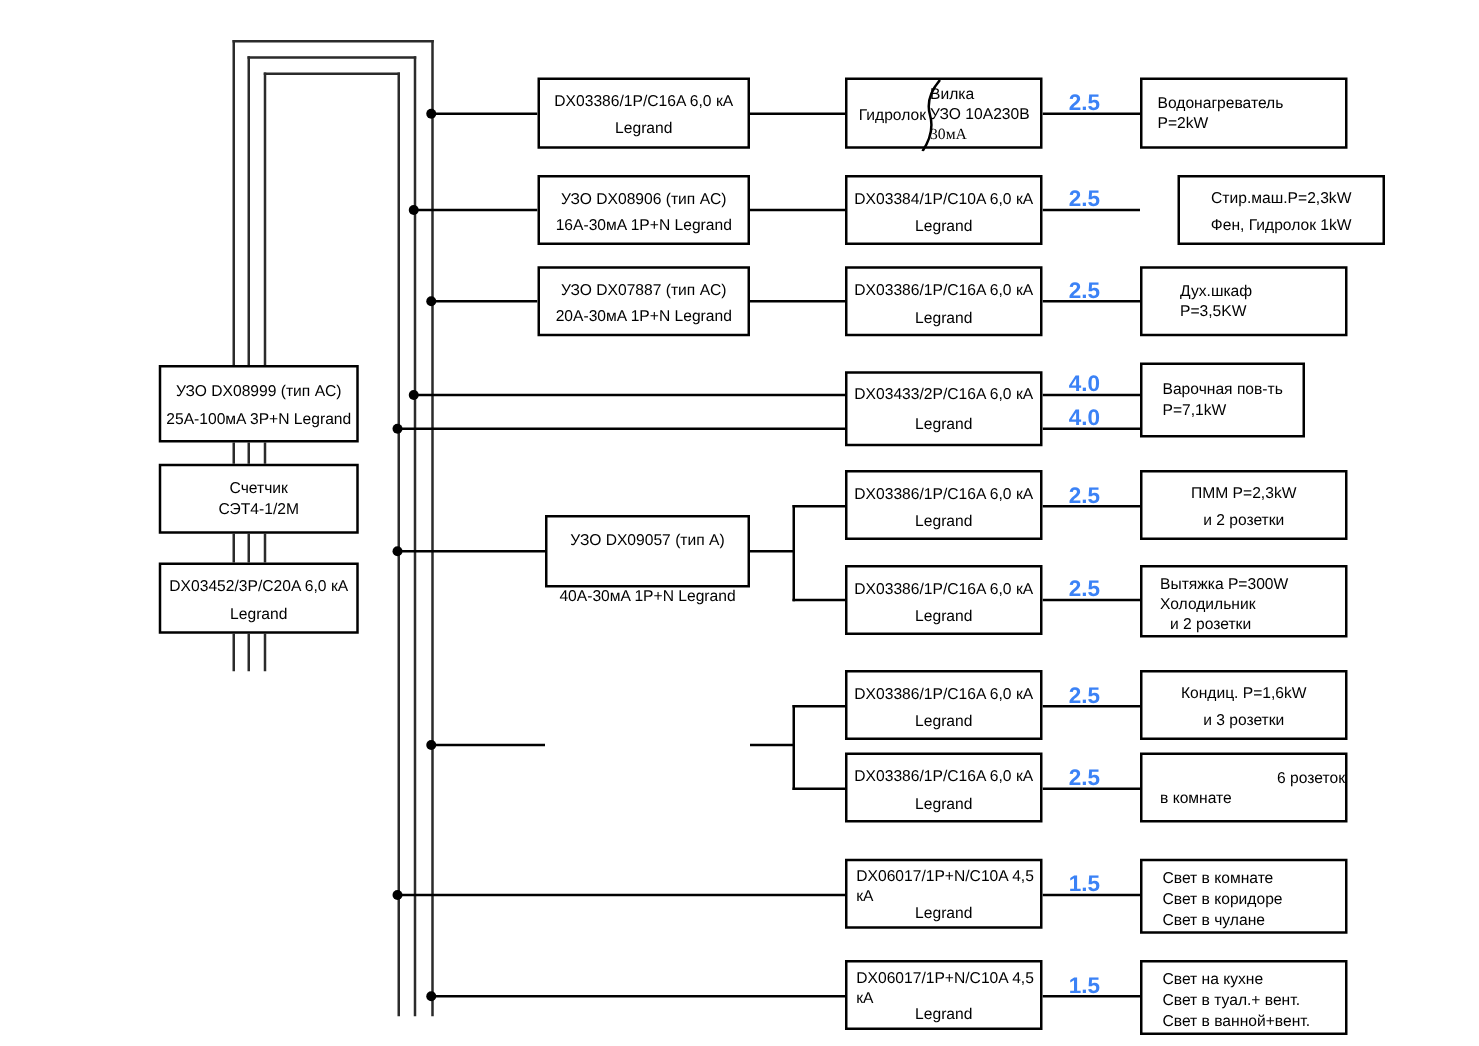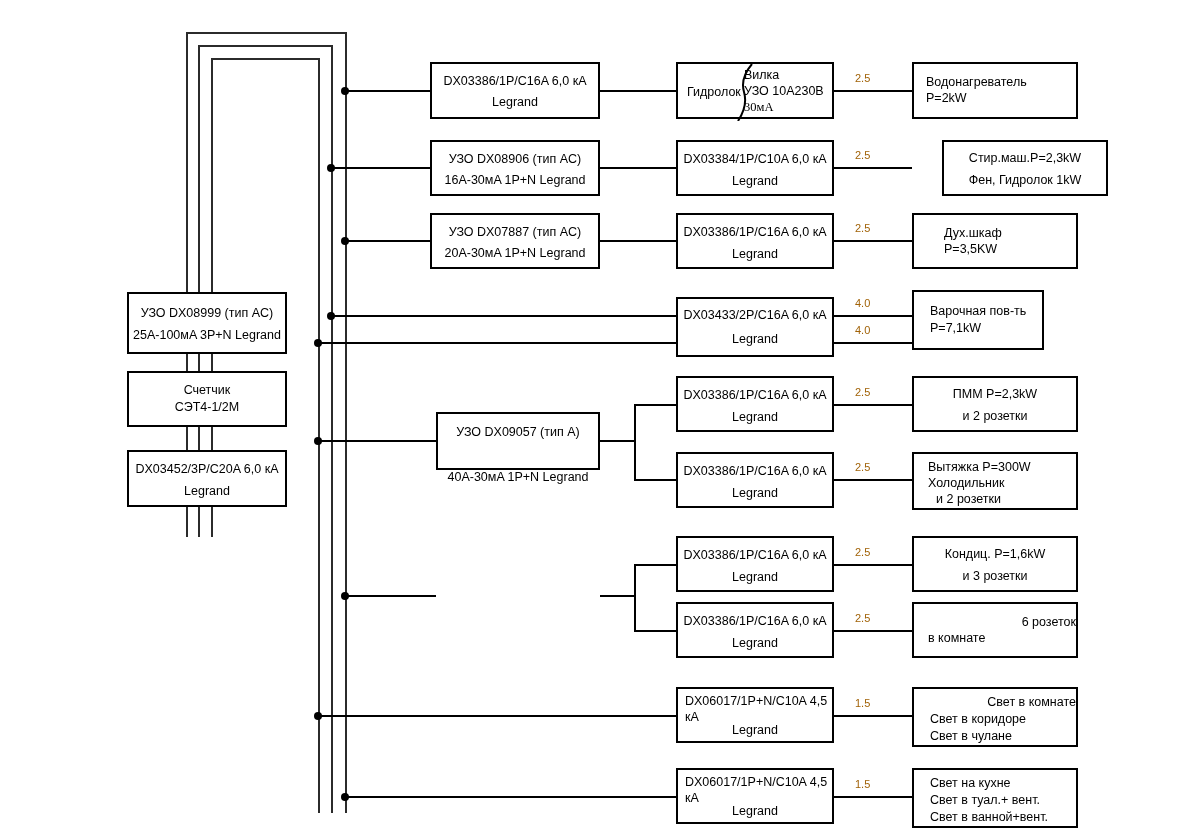--- a/index.html
+++ b/index.html
@@ -12,21 +12,21 @@
   .box .ln.ctr{text-align:center;}
 
   .wire{position:absolute;background:#000;z-index:2;}
   .wh{height:2px;}
   .wv{width:2px;}
 
   .busline{position:absolute;background:#2b2b2b;z-index:1;}
 
   .dot{position:absolute;width:8px;height:8px;border-radius:50%;background:#000;z-index:6;}
 
-  .clabel{position:absolute;font-size:11px;font-weight:normal;color:#a16207;z-index:7;white-space:nowrap;}
+  .clabel{position:absolute;font-size:18px;font-weight:bold;color:#3b82f6;z-index:7;white-space:nowrap;}
 
   .splitdiv{position:absolute;z-index:7;}
 </style>
 </head>
 <body>
 
 <div id="canvas">
 
   <div class="busline" style="left:186px;top:32px;width:161px;height:2px;"></div>
   <div class="busline" style="left:186px;top:32px;width:2px;height:505px;"></div>
@@ -198,21 +198,21 @@
   <div class="wire wh" style="left:317px;top:715px;width:359px;"></div>
   <div class="dot" style="left:314px;top:712px;"></div>
   <div class="box" style="left:676px;top:687px;width:158px;height:56px;">
     <div class="ln lft" style="top:5px;padding-left:7px;text-align:left;">DX06017/1P+N/C10A 4,5</div>
     <div class="ln lft" style="top:21px;padding-left:7px;text-align:left;">кA</div>
     <div class="ln ctr" style="top:34px;">Legrand</div>
   </div>
   <div class="wire wh" style="left:834px;top:715px;width:78px;"></div>
   <div class="clabel" style="left:855px;top:697px;">1.5</div>
   <div class="box" style="left:912px;top:687px;width:166px;height:60px;">
-    <div class="ln lft" style="top:6px;padding-left:16px;text-align:right;">Свет в комнате</div>
+    <div class="ln lft" style="top:6px;padding-left:16px;text-align:left;">Свет в комнате</div>
     <div class="ln lft" style="top:23px;padding-left:16px;text-align:left;">Свет в коридоре</div>
     <div class="ln lft" style="top:40px;padding-left:16px;text-align:left;">Свет в чулане</div>
   </div>
 
   <div class="wire wh" style="left:344px;top:796px;width:332px;"></div>
   <div class="dot" style="left:341px;top:793px;"></div>
   <div class="box" style="left:676px;top:768px;width:158px;height:56px;">
     <div class="ln lft" style="top:5px;padding-left:7px;text-align:left;">DX06017/1P+N/C10A 4,5</div>
     <div class="ln lft" style="top:21px;padding-left:7px;text-align:left;">кA</div>
     <div class="ln ctr" style="top:34px;">Legrand</div>

